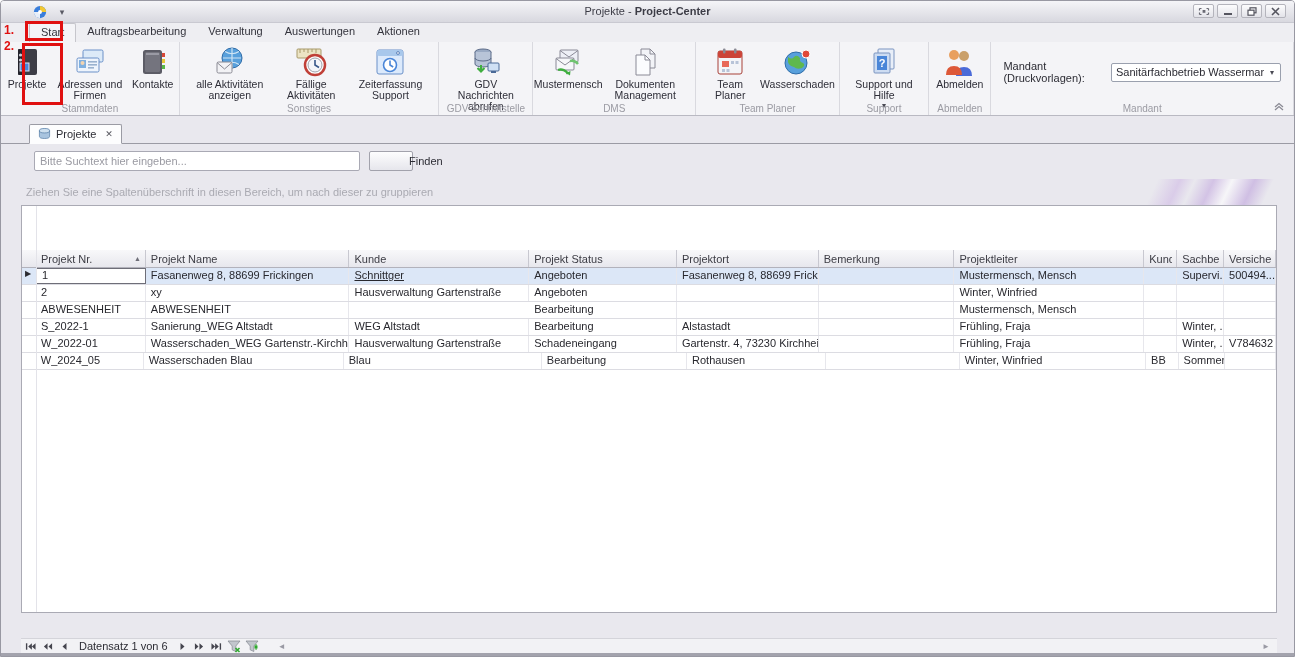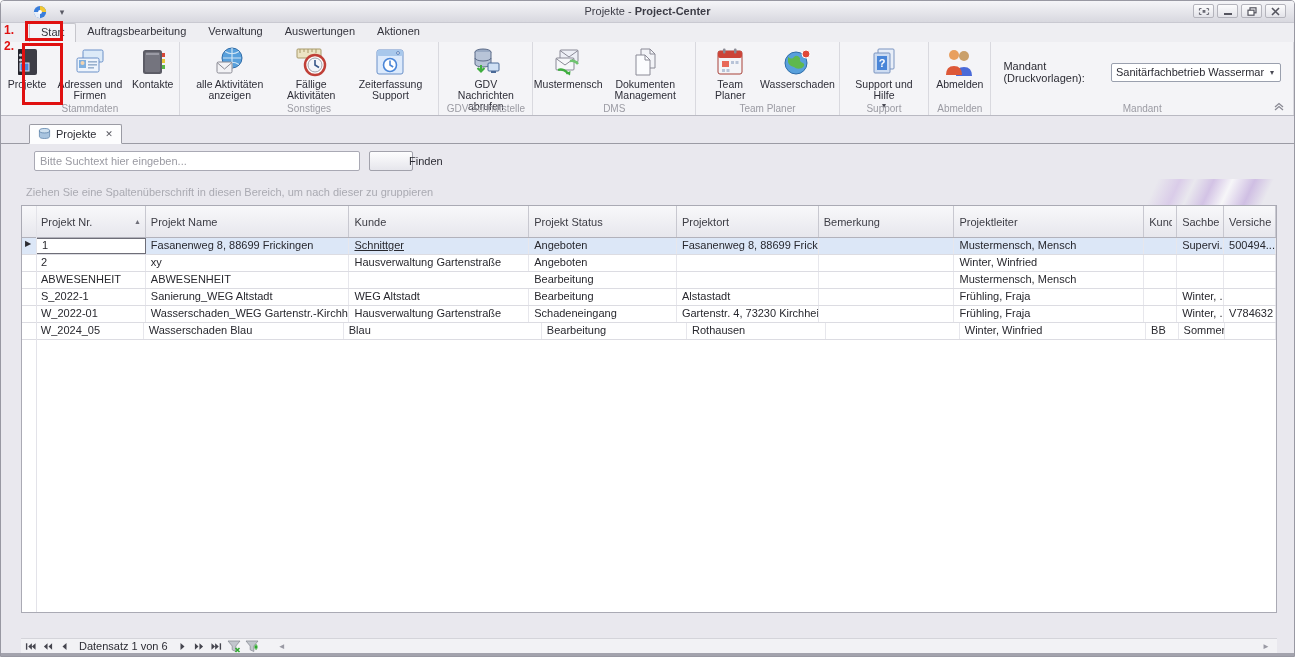--- a/index.html
+++ b/index.html
@@ -76,22 +76,22 @@
   .groupby-swoosh { position:absolute; right:0; top:0; width:175px; height:100%;
     background:
       linear-gradient(115deg, rgba(255,255,255,0) 30%, rgba(199,170,226,.45) 42%, rgba(255,255,255,0) 50%,
                       rgba(189,158,220,.5) 60%, rgba(255,255,255,.6) 70%, rgba(176,140,214,.45) 82%,
                       rgba(255,255,255,0) 92%); }
 
   
   .grid { position:absolute; left:20px; top:89px; width:1256px; height:408px;
           background:#fff; border:1px solid #aaaab4; }
   .gutter-line { position:absolute; left:14px; top:0; width:1px; height:100%; background:#e3e3e9; }
-  .ghead { display:flex; height:32px; background:linear-gradient(#f8f8fa,#e7e7ed);
-           border-bottom:1px solid #b2b2bb; }
+  .ghead { display:flex; height:18px; background:linear-gradient(#f8f8fa,#e7e7ed);
+           border-bottom:1px solid #b2b2bb;margin-top:44px; }
   .hcell { display:flex; align-items:center; padding:0 4px 0 5px; border-right:1px solid #c8c8d0;
            color:#3c3c44; white-space:nowrap; overflow:hidden; }
   .hcell .hlabel { flex:1; overflow:hidden; }
   .hcell .sort-glyph { font-size:7px; color:#6e6e78; margin-left:2px; }
   .hcell.gutter { border-right:none; }
   .grow { display:flex; height:17px; border-bottom:1px solid #dcdce2; background:#fff; }
   .grow.selected { background:#dce7f7; }
   .gcell { padding:1px 4px 0 5px; border-right:1px solid #e7e7ec; white-space:nowrap;
            overflow:hidden; color:#28282e; }
   .gcell.gutter { border-right:none; padding:1px 0 0 3px; font-size:8px; color:#2a2a30; }

